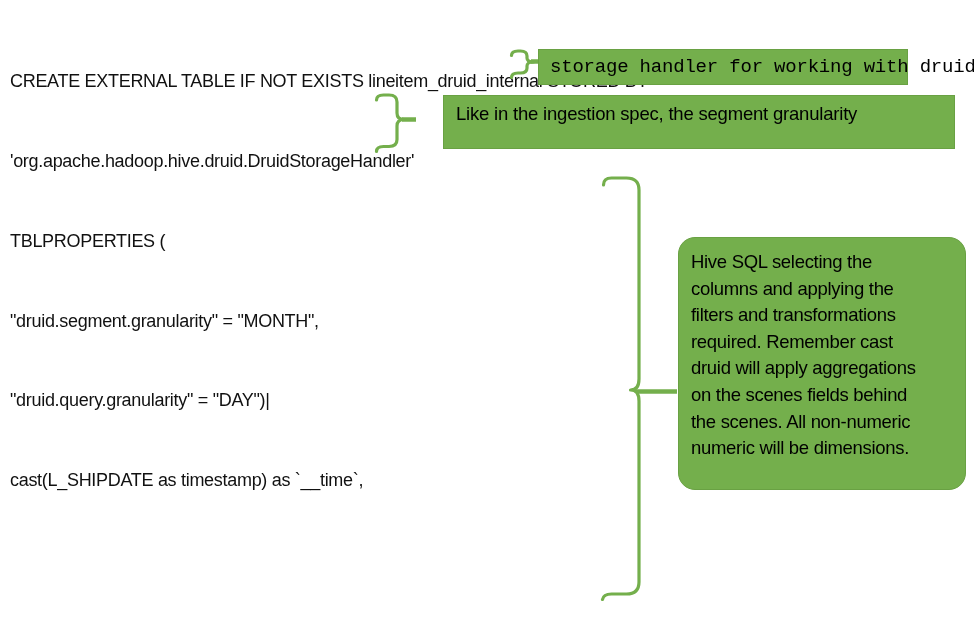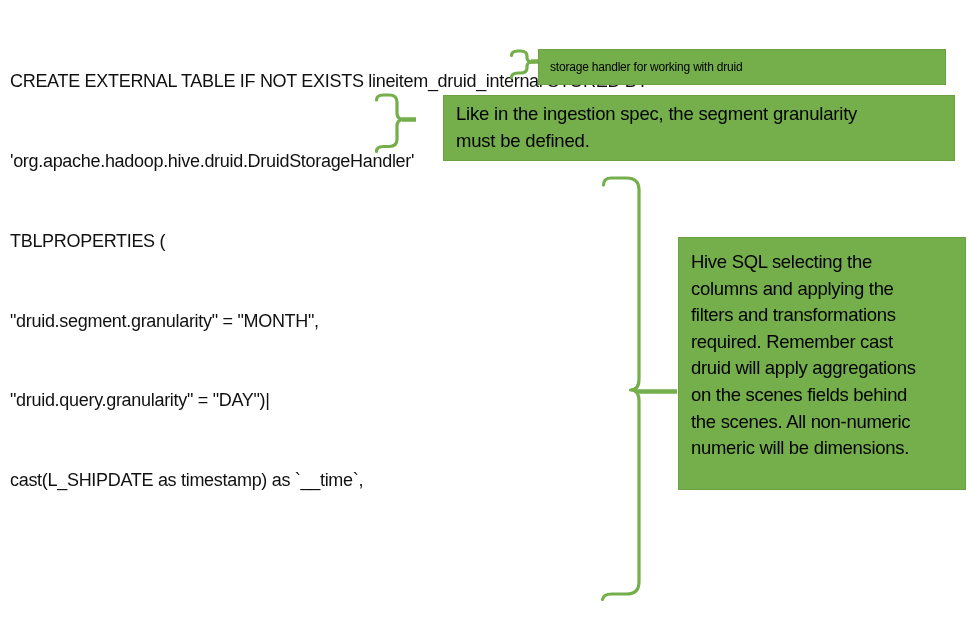--- a/index.html
+++ b/index.html
@@ -12,31 +12,31 @@
     position:absolute;left:10px;top:15px;width:645px;
     font-size:18px;line-height:26.6px;letter-spacing:-0.3px;
     color:#111111;white-space:pre;
   }
   
   .note{
     position:absolute;background:#74AF4C;border:1px solid #69A143;
     color:#000000;box-sizing:border-box;
   }
   .note1{
-    left:538px;top:49px;width:408px;height:36px;
+    left:538px;top:49px;width:370px;height:36px;
     display:flex;align-items:center;padding-left:11px;
-    font-size:12px;letter-spacing:-0.2px;white-space:nowrap;
+    font-size:19px;letter-spacing:-0.2px;white-space:nowrap;font-family:Liberation Mono, monospace;
   }
   .note2{
-    left:443px;top:95px;width:512px;height:66px;
+    left:443px;top:95px;width:512px;height:54px;
     padding:5px 0 0 12px;font-size:18.5px;line-height:26.6px;letter-spacing:-0.2px;
   }
   .note3{
     left:678px;top:237px;width:288px;height:253px;
-    padding:11px 0 0 12px;font-size:18.5px;line-height:26.6px;letter-spacing:-0.3px;
+    padding:11px 0 0 12px;font-size:18.5px;line-height:26.6px;letter-spacing:-0.3px;border-radius:17px;
   }
   .note-line{white-space:nowrap;}
   svg.overlay{position:absolute;left:0;top:0;}
   .brace{fill:none;stroke:#74AF4C;stroke-width:3.2;stroke-linecap:round;stroke-linejoin:round;}
   .stub{fill:none;stroke:#74AF4C;stroke-width:4.5;stroke-linecap:butt;}
 </style>
 </head>
 <body>
 
 <div class="canvas">
@@ -81,21 +81,20 @@
          Q 639,594 626.5,594 L 611.5,594 Q 603.5,594 602.5,599.5"></path>
     <path class="stub" d="M 636,391.5 L 677,391.5"></path>
   </svg>
 
   <div class="note note1">
     <span>storage handler for working with druid</span>
   </div>
 
   <div class="note note2">
     <div class="note-line">Like in the ingestion spec, the segment granularity</div>
-    <div class="note-line">must be defined.</div>
   </div>
 
   <div class="note note3">
     <div class="note-line">Hive SQL selecting the</div>
     <div class="note-line">columns and applying the</div>
     <div class="note-line">filters and transformations</div>
     <div class="note-line">required. Remember cast</div>
     <div class="note-line">druid will apply aggregations</div>
     <div class="note-line">on the scenes fields behind</div>
     <div class="note-line">the scenes. All non-numeric</div>

